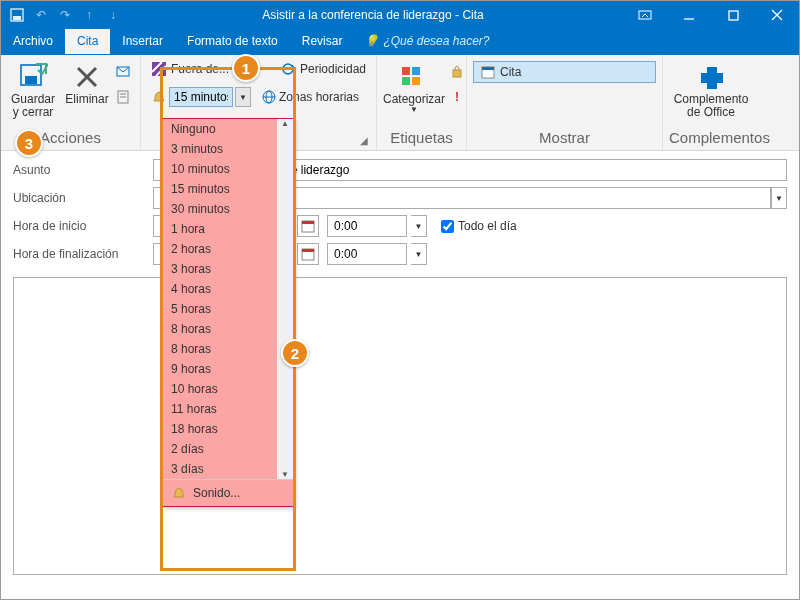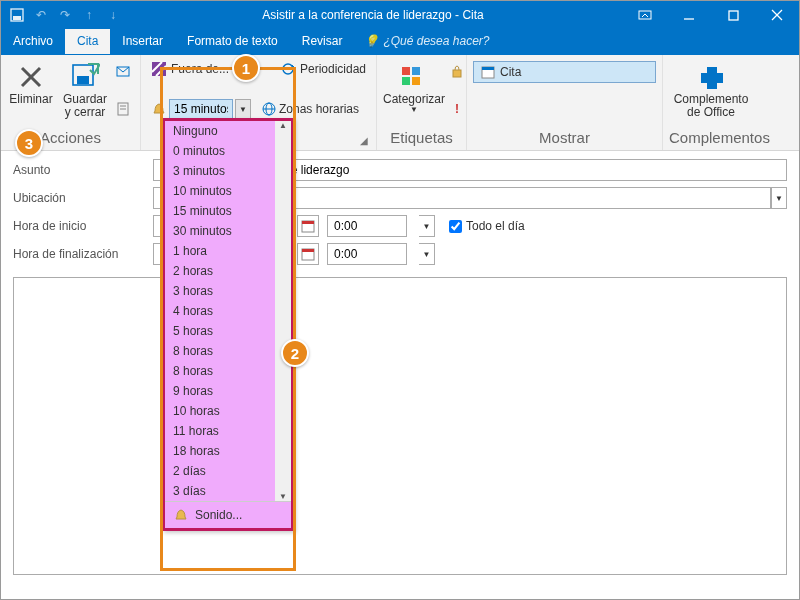--- a/index.html
+++ b/index.html
@@ -19,43 +19,43 @@
 .menubar .mtab.active { background: #f3f3f3; color: #0173c7; }
 .menubar .tell { display: flex; align-items: center; gap: 4px; opacity: .85; padding: 5px 10px; font-style: italic; }
 
 
 .ribbon { background: #f3f3f3; height: 96px; border-bottom: 1px solid #d6d6d6; display: flex; }
 .rgroup { border-right: 1px solid #e1e1e1; padding: 4px 6px 2px; display: flex; flex-direction: column; position: relative; }
 .rgroup .body { flex: 1; display: flex; align-items: flex-start; gap: 4px; }
 .rgroup .label { font-size: 15px; color: #666; text-align: center; padding-bottom: 2px; }
 .big-btn { display: flex; flex-direction: column; align-items: center; width: 52px; padding-top: 2px; text-align: center; line-height: 1.1; cursor: pointer; }
 .big-btn .bicon { width: 32px; height: 32px; display: flex; align-items: center; justify-content: center; }
-.small-stack { display: flex; flex-direction: column; gap: 18px; }
+.small-stack { display: flex; flex-direction: column; gap: 6px; }
 .small-btn { display: flex; align-items: center; gap: 4px; padding: 2px 4px; cursor: pointer; font-size: 12px; white-space: nowrap; }
 .sicon { width: 16px; height: 16px; display: inline-flex; align-items: center; justify-content: center; }
 .reminder-row { display: flex; align-items: center; gap: 2px; }
 .reminder-input { width: 64px; height: 20px; border: 1px solid #7ba7d0; background: #cde6f7; padding: 0 4px; font-size: 12px; color: #000; }
 .dd-btn { width: 16px; height: 20px; border: 1px solid #ababab; background: #e6e6e6; display: flex; align-items: center; justify-content: center; font-size: 8px; cursor: pointer; }
 .launcher { position: absolute; right: 4px; bottom: 3px; width: 12px; height: 12px; font-size: 10px; color: #777; }
 
 
 .form { padding: 8px 12px 6px; }
 .frow { display: flex; align-items: center; margin-bottom: 6px; }
 .flabel { width: 140px; font-size: 12px; color: #555; }
 .tinput { flex: 1; height: 22px; border: 1px solid #ababab; padding: 0 6px; font-size: 12px; }
 .dateinput { width: 140px; height: 22px; border: 1px solid #ababab; padding: 0 6px; font-size: 12px; margin-right: 4px; }
 .calbtn { width: 22px; height: 22px; border: 1px solid #ababab; background: #fff; display: flex; align-items: center; justify-content: center; margin-right: 8px; cursor: pointer; }
-.timeinput { width: 80px; height: 22px; border: 1px solid #ababab; padding: 0 6px; font-size: 12px; margin-right: 12px; }
+.timeinput { width: 80px; height: 22px; border: 1px solid #ababab; padding: 0 6px; font-size: 12px; margin-right: 4px; }
 .ddsmall { width: 16px; height: 22px; border: 1px solid #ababab; border-left: none; background: #fff; display: flex; align-items: center; justify-content: center; font-size: 8px; cursor: pointer; margin-right: 14px; }
 .chk { margin-right: 4px; }
 
 .bodyarea { margin: 0 12px 12px; height: 298px; border: 1px solid #ababab; background: #fff; }
 
 
-.dropdown { position: absolute; left: 161px; top: 117px; width: 132px; background: #f0abfc; border: 3px solid #be185d; box-shadow: 2px 2px 4px rgba(0,0,0,.2); z-index: 20; }
+.dropdown { position: absolute; left: 161px; top: 117px; width: 132px; background: #fca5a5; border: 1px solid #be185d; box-shadow: 2px 2px 4px rgba(0,0,0,.2); z-index: 20; }
 .dropdown .dlist { max-height: 425px; overflow: hidden; position: relative; }
 .dropdown .ditem { padding: 3px 8px; font-size: 12px; cursor: pointer; }
 .dropdown .dsound { border-top: 1px solid #ccc; padding: 5px 8px; display: flex; align-items: center; gap: 6px; }
 .dropdown .dscroll { position: absolute; right: 0; top: 0; bottom: 0; width: 16px; background: #f0f0f0; display: flex; flex-direction: column; justify-content: space-between; align-items: center; font-size: 8px; color: #555; }
 
 
 .marker { position: absolute; width: 28px; height: 28px; border-radius: 50%; background: #e8881b; border: 2px solid #fff; color: #fff; font-weight: bold; font-size: 15px; display: flex; align-items: center; justify-content: center; z-index: 40; box-shadow: 0 1px 3px rgba(0,0,0,.3); }
 .highlight-box { position: absolute; border: 3px solid #e8881b; z-index: 30; pointer-events: none; }
 
 svg { display: block; }
@@ -112,40 +112,40 @@
   <div class="tell">
     <span>💡</span>
     <span>¿Qué desea hacer?</span>
   </div>
 </div>
 
 <div class="ribbon">
 
   <div class="rgroup" style="width:140px">
     <div class="body">
-      <div class="big-btn" style="width:48px">
-        <span class="bicon">
-            <svg width="26" height="26">
-              <line x1="4" y1="4" x2="22" y2="22" stroke="#555" stroke-width="3"></line>
-              <line x1="22" y1="4" x2="4" y2="22" stroke="#555" stroke-width="3"></line>
-            </svg>
-          </span>
-        <span>Eliminar</span>
-      </div>
       <div class="big-btn">
         <span class="bicon">
             <svg width="30" height="30">
               <rect x="3" y="3" width="20" height="20" fill="none" stroke="#0173c7" stroke-width="1.6"></rect>
               <rect x="7" y="14" width="12" height="8" fill="#0173c7"></rect>
               <path d="M18 2 L28 2 L28 12" fill="none" stroke="#4a8" stroke-width="2"></path>
               <path d="M20 8 L24 12 L30 2" fill="none" stroke="#4a8" stroke-width="2"></path>
             </svg>
           </span>
         <span>Guardar y cerrar</span>
       </div>
+      <div class="big-btn" style="width:48px">
+        <span class="bicon">
+            <svg width="26" height="26">
+              <line x1="4" y1="4" x2="22" y2="22" stroke="#555" stroke-width="3"></line>
+              <line x1="22" y1="4" x2="4" y2="22" stroke="#555" stroke-width="3"></line>
+            </svg>
+          </span>
+        <span>Eliminar</span>
+      </div>
       <div class="small-stack" style="padding-top:4px">
         <span class="sicon">
             <svg width="14" height="14">
               <rect x="1" y="3" width="12" height="9" fill="none" stroke="#0173c7"></rect>
               <path d="M1 3 L7 8 L13 3" fill="none" stroke="#0173c7"></path>
             </svg>
           </span>
         <span class="sicon" style="margin-top:4px">
             <svg width="14" height="14">
               <rect x="2" y="1" width="10" height="12" fill="none" stroke="#888"></rect>
@@ -301,21 +301,20 @@
     <input class="timeinput" value="0:00" style="">
     <div class="ddsmall">▼</div>
   </div>
 </div>
 
 <div class="bodyarea"></div>
 
 <div class="dropdown">
   <div class="dlist" id="dlist">
     <div class="ditem">Ninguno</div>
-      <div class="ditem">0 minutos</div>
       <div class="ditem">3 minutos</div>
       <div class="ditem">10 minutos</div>
       <div class="ditem">15 minutos</div>
       <div class="ditem">30 minutos</div>
       <div class="ditem">1 hora</div>
       <div class="ditem">2 horas</div>
       <div class="ditem">3 horas</div>
       <div class="ditem">4 horas</div>
       <div class="ditem">5 horas</div>
       <div class="ditem">8 horas</div>

